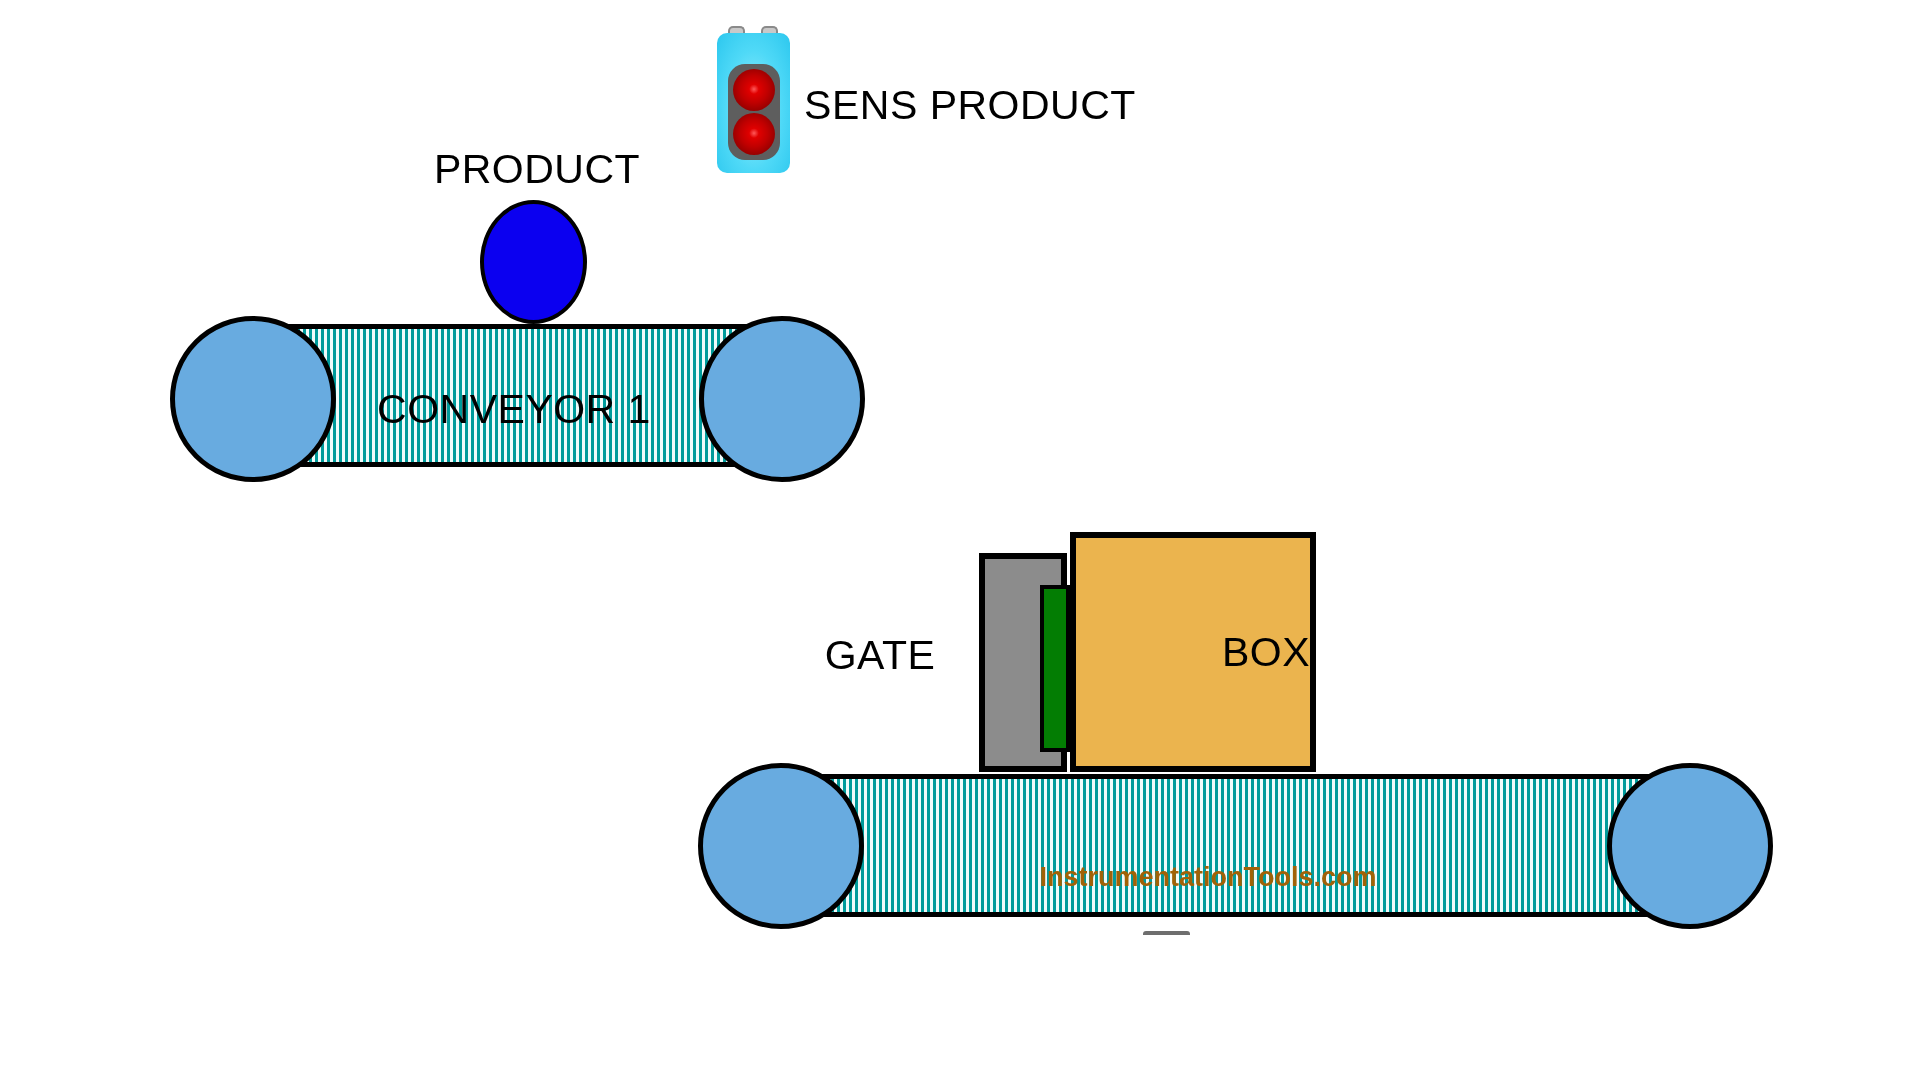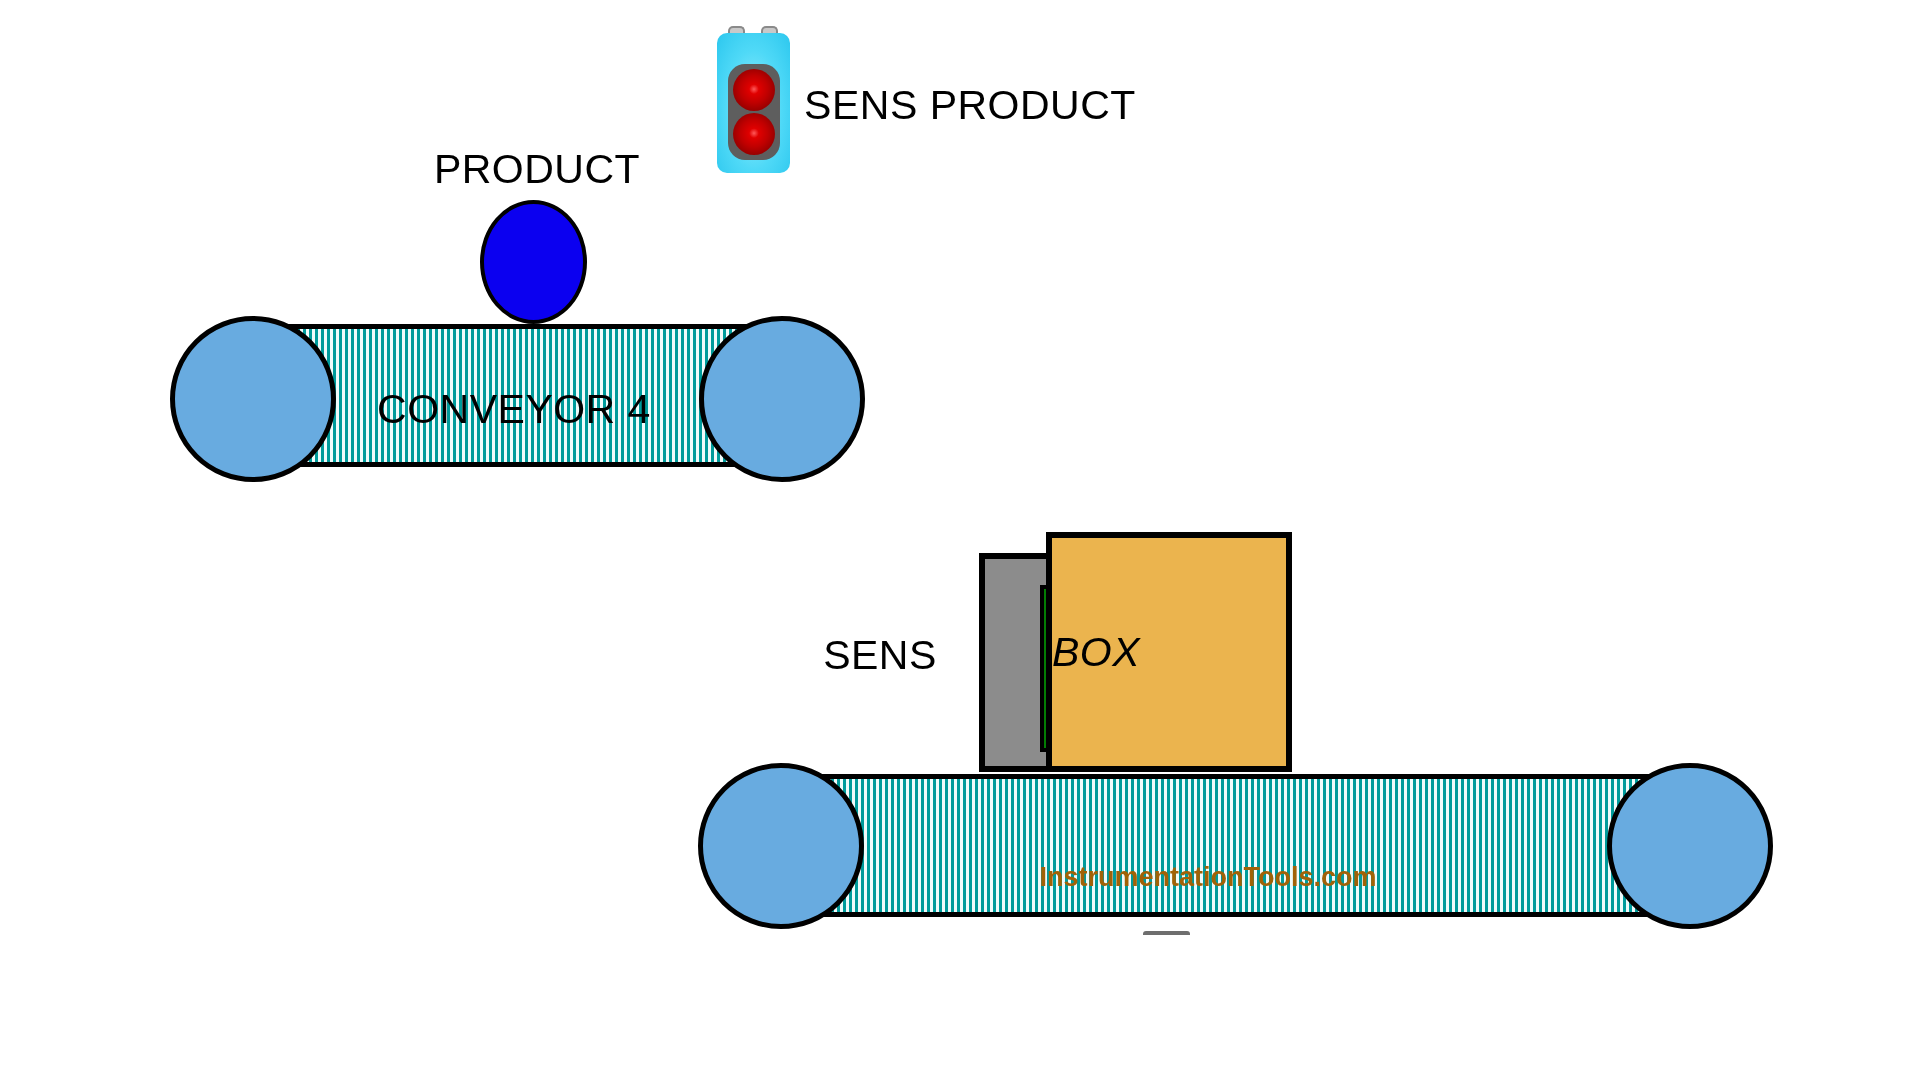--- a/index.html
+++ b/index.html
@@ -35,23 +35,23 @@
   
   .gate-frame{
     position:absolute;left:979px;top:553px;width:88px;height:219px;
     box-sizing:border-box;border:6px solid #000;background:var(--gate-gray);
   }
   .gate-door{
     position:absolute;left:1040px;top:585px;width:30px;height:167px;
     box-sizing:border-box;border:4px solid #000;background:var(--gate-green);
   }
   .box{
-    position:absolute;left:1046px;top:532px;width:246px;height:240px;
+    position:absolute;left:1070px;top:532px;width:246px;height:240px;
     box-sizing:border-box;border:6px solid #000;background:var(--box);
-    display:flex;align-items:center;justify-content:flex-start;font-style:italic;
+    display:flex;align-items:center;justify-content:flex-end;
   }
   .box .lbl{position:static;transform:none;}
   
   .sensor-top{position:absolute;left:717px;top:26px;width:73px;height:147px;}
   .sensor-top .tab{
     position:absolute;top:0;width:17px;height:14px;background:#c9c9c9;
     box-sizing:border-box;border:2px solid #8a8a8a;border-bottom:none;
     border-radius:5px 5px 0 0;
   }
   .sensor-top .tab.t1{left:11px;}
@@ -105,23 +105,23 @@
     </div>
   </div>
   <div class="lbl" style="left:970px;top:85px;">SENS PRODUCT</div>
 
   <div class="lbl" style="left:537px;top:149px;">PRODUCT</div>
   <div class="product"></div>
 
   <div class="belt" style="left:250px;top:324px;width:535px;height:143px;"></div>
   <div class="roller" style="left:170px;top:316px;"></div>
   <div class="roller" style="left:699px;top:316px;"></div>
-  <div class="lbl" style="left:514px;top:389px;">CONVEYOR 4</div>
+  <div class="lbl" style="left:514px;top:389px;">CONVEYOR 1</div>
 
-  <div class="lbl" style="left:880px;top:635px;">SENS</div>
+  <div class="lbl" style="left:880px;top:635px;">GATE</div>
   <div class="gate-frame"></div>
   <div class="gate-door"></div>
 
   <div class="box">
     <span class="lbl">BOX</span>
   </div>
 
   <div class="belt" style="left:760px;top:774px;width:940px;height:143px;"></div>
   <div class="roller" style="left:698px;top:763px;"></div>
   <div class="roller" style="left:1607px;top:763px;"></div>

